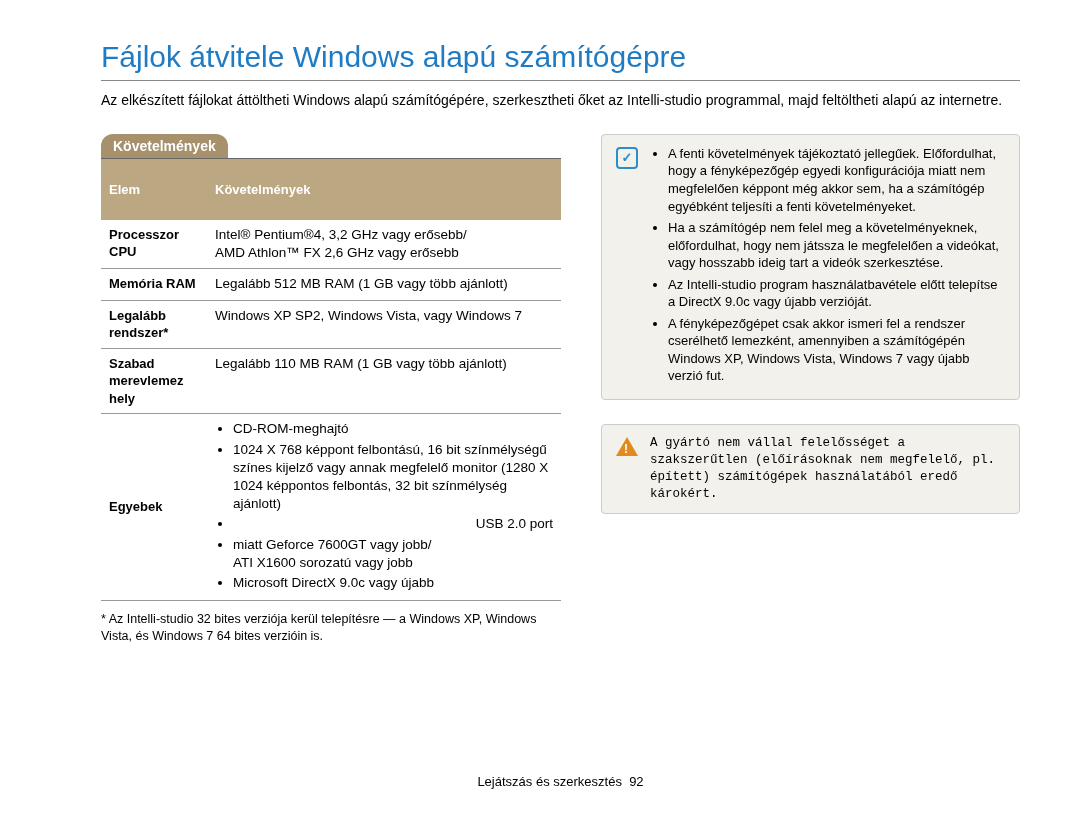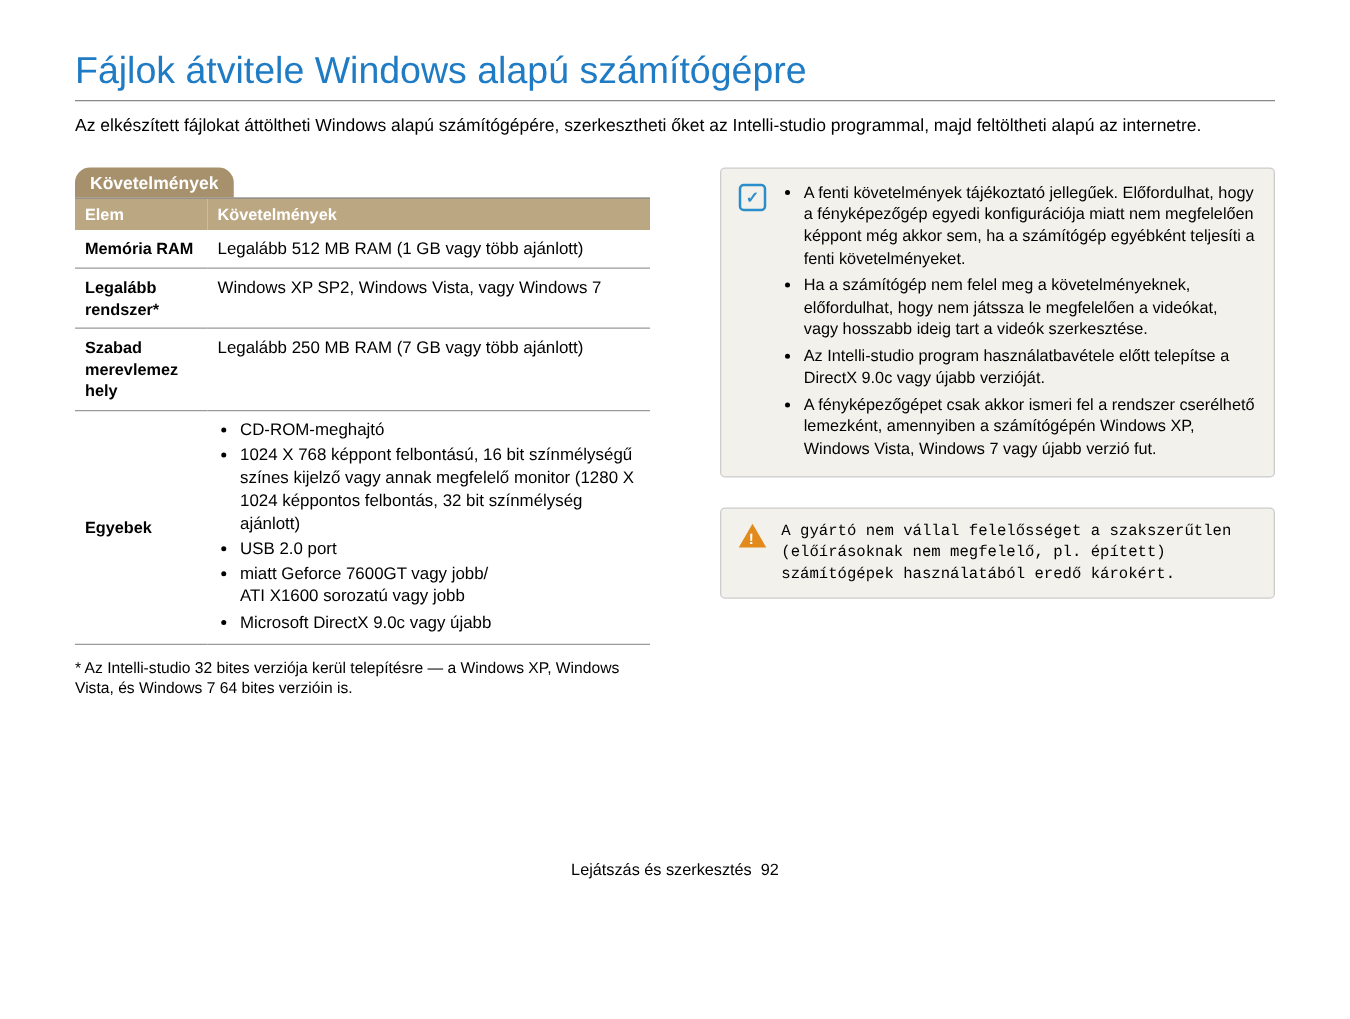--- a/index.html
+++ b/index.html
@@ -6,37 +6,38 @@
     margin: 0;
     padding: 0;
     background: #fff;
     font-family: Arial, Helvetica, sans-serif;
     color: #000;
     width: 1080px;
   }
   .page {
     padding: 40px 60px 20px 60px;
     box-sizing: border-box;
+    margin-left: 41px;
   }
   h1.title {
     color: #1F7CC4;
     font-weight: normal;
     font-size: 30px;
     margin: 0 0 2px 0;
     border-bottom: 1px solid #888;
     padding-bottom: 6px;
   }
   .intro {
     font-size: 14px;
     margin: 10px 0 24px 0;
     line-height: 1.35;
   }
   .columns {
     display: flex;
-    gap: 56px;
+    gap: 40px;
   }
   .col-left {
     flex: 0 0 460px;
   }
   .col-right {
     flex: 1;
   }
   .section-label {
     display: inline-block;
     background: #A6916C;
@@ -52,21 +53,21 @@
   table.req {
     width: 100%;
     border-collapse: collapse;
     font-size: 13.5px;
   }
   table.req th {
     background: #BCA783;
     color: #fff;
     text-align: left;
     font-weight: bold;
-    padding: 5px 8px;
+    padding: 23px 8px;
     font-size: 13px;
   }
   table.req td {
     padding: 6px 8px;
     vertical-align: top;
     border-bottom: 1px solid #999;
     line-height: 1.35;
   }
   table.req td.key {
     font-weight: bold;
@@ -150,38 +151,43 @@
       <div class="section-label-wrap">
         <span class="section-label">Követelmények</span>
       </div>
       <table class="req">
         <tbody>
             <tr>
           <th>Elem</th>
           <th>Követelmények</th>
         </tr>
         <tr>
+          <td class="key">Processzor CPU</td>
+          <td style="white-space:pre-line">Intel® Pentium®4, 3,2 GHz vagy erősebb/
+AMD Athlon™ FX 2,6 GHz vagy erősebb</td>
+        </tr>
+        <tr>
           <td class="key">Memória RAM</td>
           <td>Legalább 512 MB RAM (1 GB vagy több ajánlott)</td>
         </tr>
         <tr>
           <td class="key">Legalább rendszer*</td>
           <td>Windows XP SP2, Windows Vista, vagy Windows 7</td>
         </tr>
         <tr>
           <td class="key">Szabad merevlemez hely</td>
-          <td>Legalább 250 MB RAM (7 GB vagy több ajánlott)</td>
+          <td>Legalább 110 MB RAM (1 GB vagy több ajánlott)</td>
         </tr>
         <tr>
           <td class="key" style="vertical-align:middle">Egyebek</td>
           <td>
             <ul class="inner" id="others-list">
                   <li style="white-space: pre-line;">CD-ROM-meghajtó</li>
                   <li style="white-space: pre-line;">1024 X 768 képpont felbontású, 16 bit színmélységű színes kijelző vagy annak megfelelő monitor (1280 X 1024 képpontos felbontás, 32 bit színmélység ajánlott)</li>
-                  <li style="white-space: pre-line;">USB 2.0 port</li>
+                  <li style="white-space: pre-line; text-align: right;">USB 2.0 port</li>
                   <li style="white-space: pre-line;">miatt Geforce 7600GT vagy jobb/
 ATI X1600 sorozatú vagy jobb</li>
                   <li style="white-space: pre-line;">Microsoft DirectX 9.0c vagy újabb</li>
                 </ul>
           </td>
         </tr>
       </tbody>
         </table>
       <div class="footnote">* Az Intelli-studio 32 bites verziója kerül telepítésre — a Windows XP, Windows Vista, és Windows 7 64 bites verzióin is.</div>
     </div>

